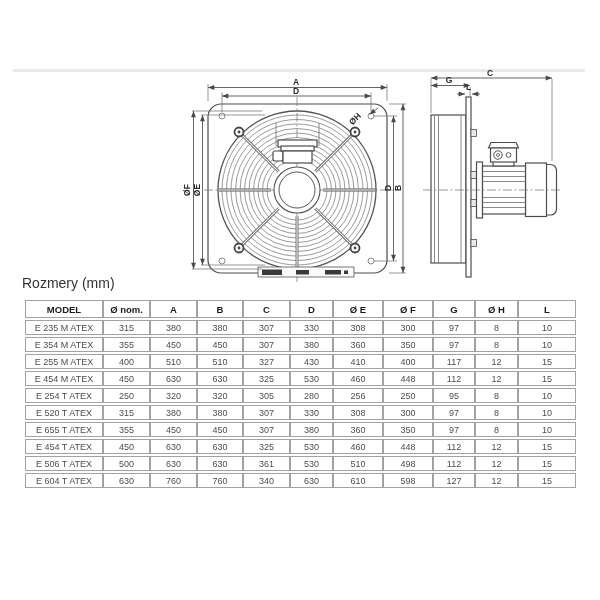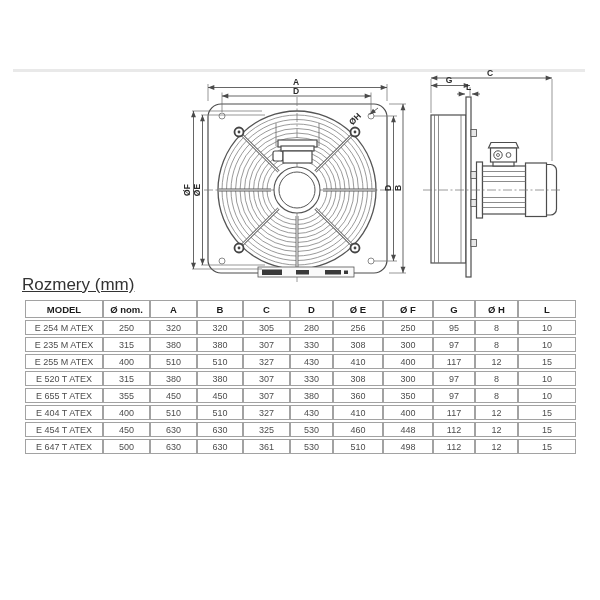--- a/index.html
+++ b/index.html
@@ -10,21 +10,21 @@
   .outline{fill:#ffffff;stroke:#4d4d4d;stroke-width:1.2;}
   .thin{fill:none;stroke:#6e6e6e;stroke-width:0.8;}
   .ring{fill:none;stroke:#787878;stroke-width:0.75;}
   .spoke{stroke:#5a5a5a;stroke-width:2.8;}
   .spokewhite{stroke:#ffffff;stroke-width:1.1;}
   .dim{stroke:#4a4a4a;stroke-width:0.85;fill:none;}
   .ext{stroke:#6a6a6a;stroke-width:0.7;fill:none;}
   .cl{stroke:#7a7a7a;stroke-width:0.75;fill:none;stroke-dasharray:9 2.5 2 2.5;}
   .dimlbl{font-family:"Liberation Sans",sans-serif;font-size:8.5px;font-weight:bold;
           fill:#2b2b2b;text-anchor:middle;}
-  #title{position:absolute;left:22px;top:275px;font-size:17px;color:#333;text-decoration:underline;}
+  #title{position:absolute;left:22px;top:275px;font-size:14px;color:#333;}
   #tablewrap{position:absolute;left:25px;top:298px;}
   table{border-collapse:separate;border-spacing:0 2px;table-layout:fixed;width:504px;}
   th,td{border:1px solid #a2a2a2;text-align:center;vertical-align:middle;
         overflow:hidden;white-space:nowrap;}
   th{font-size:9.5px;font-weight:bold;color:#1c1c1c;height:14px;background:#fff;}
   td{font-size:9px;color:#4d4d4d;height:11px;background:#fff;}
 </style>
 </head>
 <body>
 
@@ -250,59 +250,85 @@
             <th>D</th>
             <th>Ø E</th>
             <th>Ø F</th>
             <th>G</th>
             <th>Ø H</th>
             <th>L</th>
           </tr>
         </thead>
       <tbody>
           <tr>
-            <td>E 254 M ATEX</td>
-            <td>250</td>
-            <td>320</td>
-            <td>320</td>
-            <td>305</td>
-            <td>280</td>
-            <td>256</td>
-            <td>250</td>
-            <td>95</td>
-            <td>8</td>
-            <td>10</td>
-          </tr>
-          <tr>
             <td>E 235 M ATEX</td>
             <td>315</td>
             <td>380</td>
             <td>380</td>
             <td>307</td>
             <td>330</td>
             <td>308</td>
             <td>300</td>
+            <td>97</td>
+            <td>8</td>
+            <td>10</td>
+          </tr>
+          <tr>
+            <td>E 354 M ATEX</td>
+            <td>355</td>
+            <td>450</td>
+            <td>450</td>
+            <td>307</td>
+            <td>380</td>
+            <td>360</td>
+            <td>350</td>
             <td>97</td>
             <td>8</td>
             <td>10</td>
           </tr>
           <tr>
             <td>E 255 M ATEX</td>
             <td>400</td>
             <td>510</td>
             <td>510</td>
             <td>327</td>
             <td>430</td>
             <td>410</td>
             <td>400</td>
             <td>117</td>
             <td>12</td>
             <td>15</td>
           </tr>
           <tr>
+            <td>E 454 M ATEX</td>
+            <td>450</td>
+            <td>630</td>
+            <td>630</td>
+            <td>325</td>
+            <td>530</td>
+            <td>460</td>
+            <td>448</td>
+            <td>112</td>
+            <td>12</td>
+            <td>15</td>
+          </tr>
+          <tr>
+            <td>E 254 T ATEX</td>
+            <td>250</td>
+            <td>320</td>
+            <td>320</td>
+            <td>305</td>
+            <td>280</td>
+            <td>256</td>
+            <td>250</td>
+            <td>95</td>
+            <td>8</td>
+            <td>10</td>
+          </tr>
+          <tr>
             <td>E 520 T ATEX</td>
             <td>315</td>
             <td>380</td>
             <td>380</td>
             <td>307</td>
             <td>330</td>
             <td>308</td>
             <td>300</td>
             <td>97</td>
             <td>8</td>
@@ -315,55 +341,55 @@
             <td>450</td>
             <td>307</td>
             <td>380</td>
             <td>360</td>
             <td>350</td>
             <td>97</td>
             <td>8</td>
             <td>10</td>
           </tr>
           <tr>
-            <td>E 404 T ATEX</td>
-            <td>400</td>
-            <td>510</td>
-            <td>510</td>
-            <td>327</td>
-            <td>430</td>
-            <td>410</td>
-            <td>400</td>
-            <td>117</td>
-            <td>12</td>
-            <td>15</td>
-          </tr>
-          <tr>
             <td>E 454 T ATEX</td>
             <td>450</td>
             <td>630</td>
             <td>630</td>
             <td>325</td>
             <td>530</td>
             <td>460</td>
             <td>448</td>
             <td>112</td>
             <td>12</td>
             <td>15</td>
           </tr>
           <tr>
-            <td>E 647 T ATEX</td>
+            <td>E 506 T ATEX</td>
             <td>500</td>
             <td>630</td>
             <td>630</td>
             <td>361</td>
             <td>530</td>
             <td>510</td>
             <td>498</td>
             <td>112</td>
             <td>12</td>
             <td>15</td>
           </tr>
+          <tr>
+            <td>E 604 T ATEX</td>
+            <td>630</td>
+            <td>760</td>
+            <td>760</td>
+            <td>340</td>
+            <td>630</td>
+            <td>610</td>
+            <td>598</td>
+            <td>127</td>
+            <td>12</td>
+            <td>15</td>
+          </tr>
         </tbody>
     </table>
   </div>
 
 </div>
 
 </body></html>

